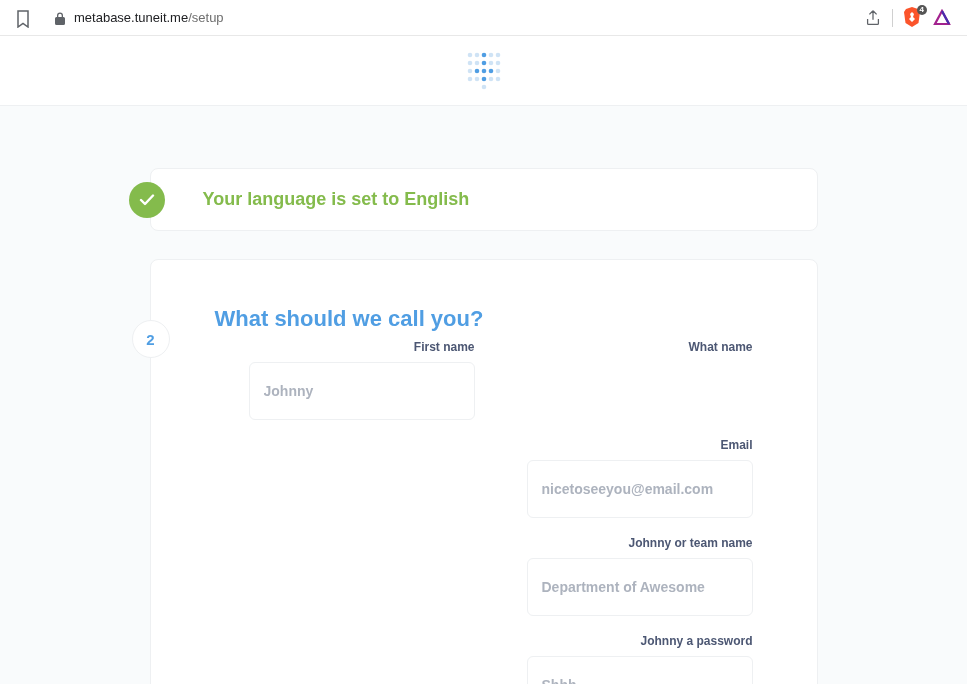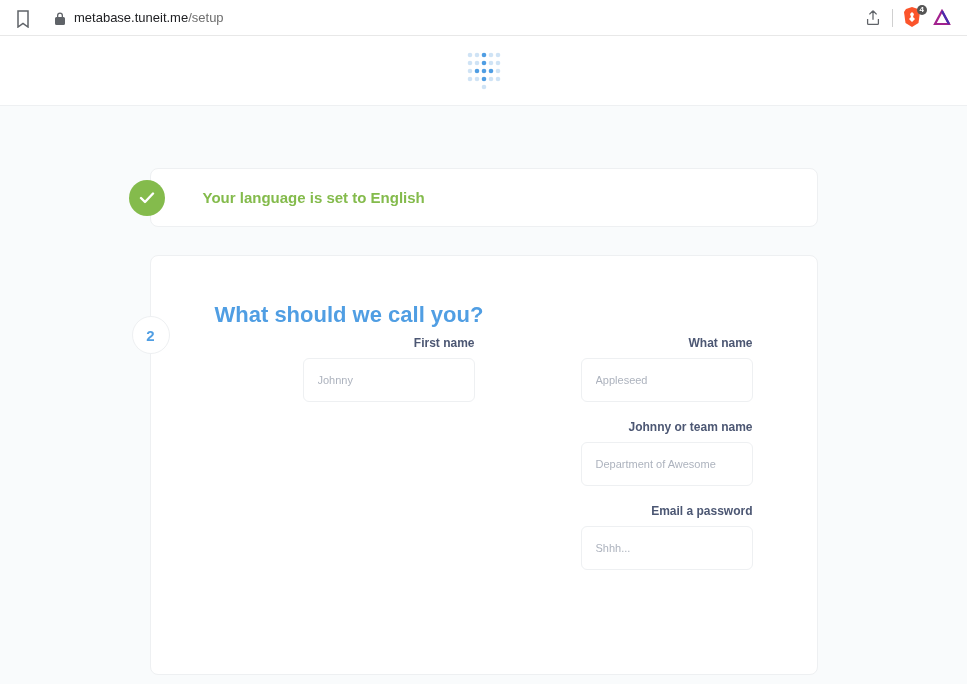--- a/index.html
+++ b/index.html
@@ -23,31 +23,31 @@
     .logo { width: 42px; height: 42px; }
     
     .content { padding: 62px 0 0 0; display: flex; flex-direction: column; align-items: center; }
     
     .card { width: 668px; background: #fff; border: 1px solid #eef0f2; border-radius: 8px; position: relative; }
     .card + .card { margin-top: 28px; }
     
     .lang-card { display: flex; align-items: center; padding: 20px 24px; }
     .check-badge { position: absolute; left: -22px; width: 36px; height: 36px; background: #84bb4c; border-radius: 50%; display: flex; align-items: center; justify-content: center; }
     .check-badge svg { width: 16px; height: 12px; color: #fff; }
-    .lang-text { margin-left: 28px; color: #84bb4c; font-weight: 700; font-size: 15px; }
+    .lang-text { margin-left: 28px; color: #84bb4c; font-weight: 700; font-size: 18px; }
     
     .form-card { padding: 46px 64px 0 64px; min-height: 420px; }
     .step-badge { position: absolute; left: -19px; top: 60px; width: 38px; height: 38px; background: #fff; border: 1px solid #eef0f2; border-radius: 50%; display: flex; align-items: center; justify-content: center; color: #509ee3; font-weight: 700; font-size: 15px; }
     .form-title { color: #509ee3; font-weight: 700; font-size: 22px; margin-bottom: 8px; }
     
     .row { display: flex; gap: 18px; margin-bottom: 18px; }
     .field { display: flex; flex-direction: column; flex: 1; align-items: flex-end; }
     .field-full { width: 100%; }
     .label { font-size: 12px; font-weight: 700; color: #4c5773; margin-bottom: 8px; }
-    .input { height: 44px; border: 1px solid #eef0f2; border-radius: 6px; padding: 0 14px; font-size: 11px; color: #4c5773; outline: none; font-family: inherit; }
+    .input { height: 58px; border: 1px solid #eef0f2; border-radius: 6px; padding: 0 14px; font-size: 14px; color: #4c5773; outline: none; font-family: inherit; font-weight: bold; }
     .input::placeholder { color: #adb3be; }
   </style>
 </head>
 <body>
 
 <div class="browser-bar">
   <span class="bookmark-icon">
     <svg viewBox="0 0 14 18" fill="none" stroke="currentColor" stroke-width="1.5">
         <path d="M2 1h10v16l-5-3.5L2 17V1z"></path>
       </svg>
@@ -132,34 +132,39 @@
     <span class="step-badge">2</span>
     <h2 class="form-title">What should we call you?</h2>
 
     <div class="row">
       <div class="field">
         <label class="label">First name</label>
         <input class="input" type="text" placeholder="Johnny" style="">
       </div>
       <div class="field">
         <label class="label">What name</label>
-        <input class="input" type="text" placeholder="Appleseed" style="">
       </div>
     </div>
 
+    <div class="row">
+      <div class="field field-full">
+        <label class="label">Email</label>
+        <input class="input" type="email" placeholder="nicetoseeyou@email.com" style="">
+      </div>
+    </div>
 
     <div class="row">
       <div class="field field-full">
         <label class="label">Johnny or team name</label>
         <input class="input" type="text" placeholder="Department of Awesome" style="">
       </div>
     </div>
 
     <div class="row">
       <div class="field field-full">
-        <label class="label">Email a password</label>
+        <label class="label">Johnny a password</label>
         <input class="input" type="password" placeholder="Shhh..." style="">
       </div>
     </div>
 
   </div>
 
 </div>
 
 </body></html>

